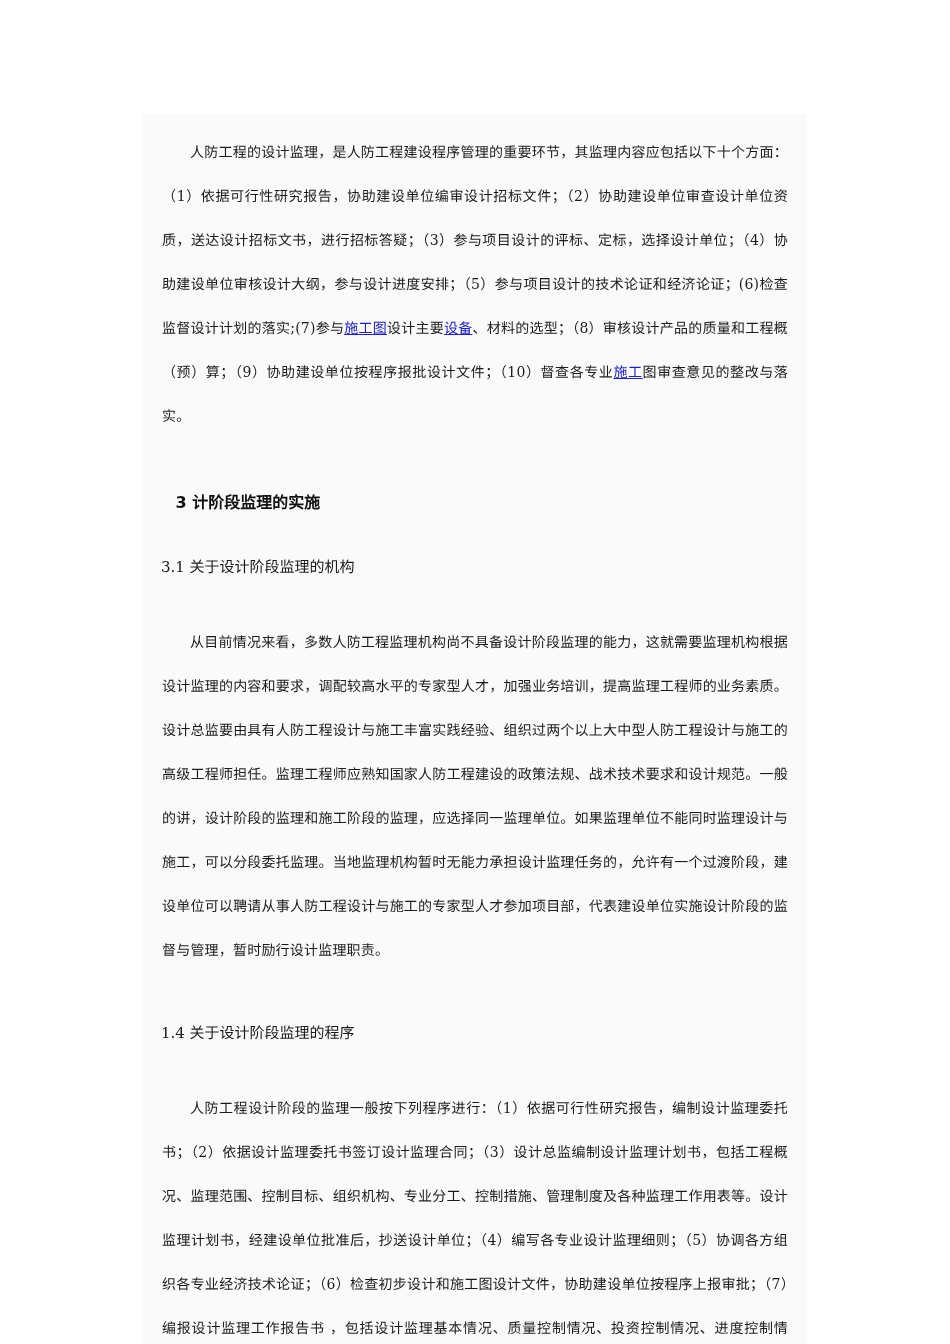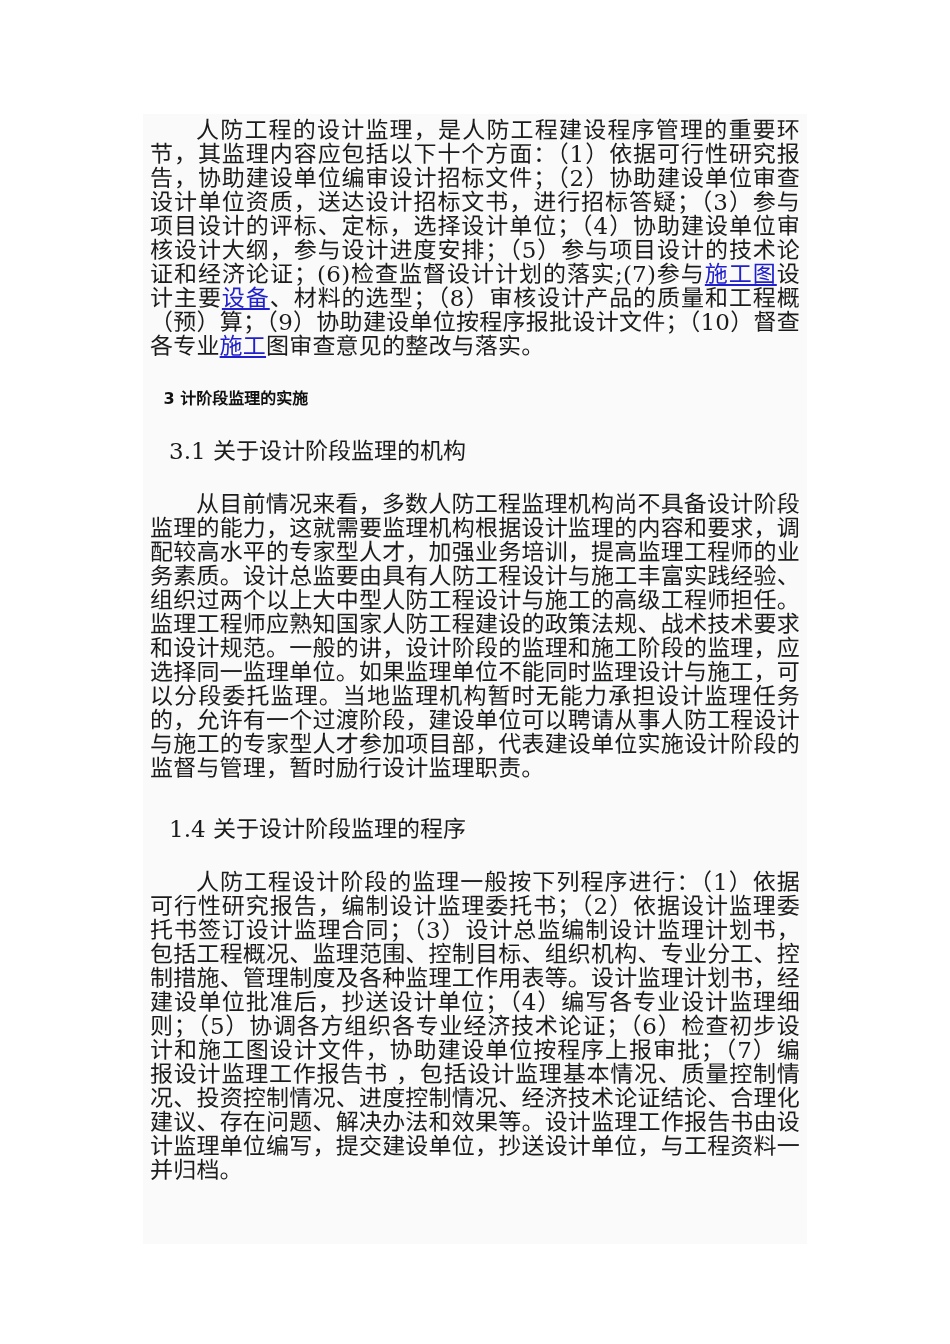--- a/index.html
+++ b/index.html
@@ -28,46 +28,46 @@
     position: absolute;
     left: 143px;
     top: 114px;
     width: 664px;
     background: #fafafb;
     padding: 0 0 6px 0;
     box-sizing: border-box;
   }
 
   .para {
-    margin: 4px;
-    font-size: 23px;
-    line-height: 24px;
+    margin: 16px;
+    font-size: 14px;
+    line-height: 44px;
     color: #1b1b1b;
     text-indent: 2em;
     text-align: justify;
     text-justify: inter-ideograph;
     letter-spacing: 0.2px;
     padding: 0 3px;
     box-sizing: border-box;
   }
 
   
   .subhead {
     margin: 0;
-    font-size: 23px;
+    font-size: 15px;
     line-height: 30px;
     color: #1b1b1b;
     text-indent: 1em;
     padding: 0 3px;
     box-sizing: border-box;
     font-weight: normal;
   }
 
   .heading {
-    margin: 0;
+    margin: 12px;
     font-size: 16px;
     line-height: 30px;
     color: #111111;
     font-weight: bold;
     text-indent: 1.1em;
     padding: 0 3px;
     box-sizing: border-box;
     font-family: "DejaVu Sans", "Liberation Sans", sans-serif;
   }
 

